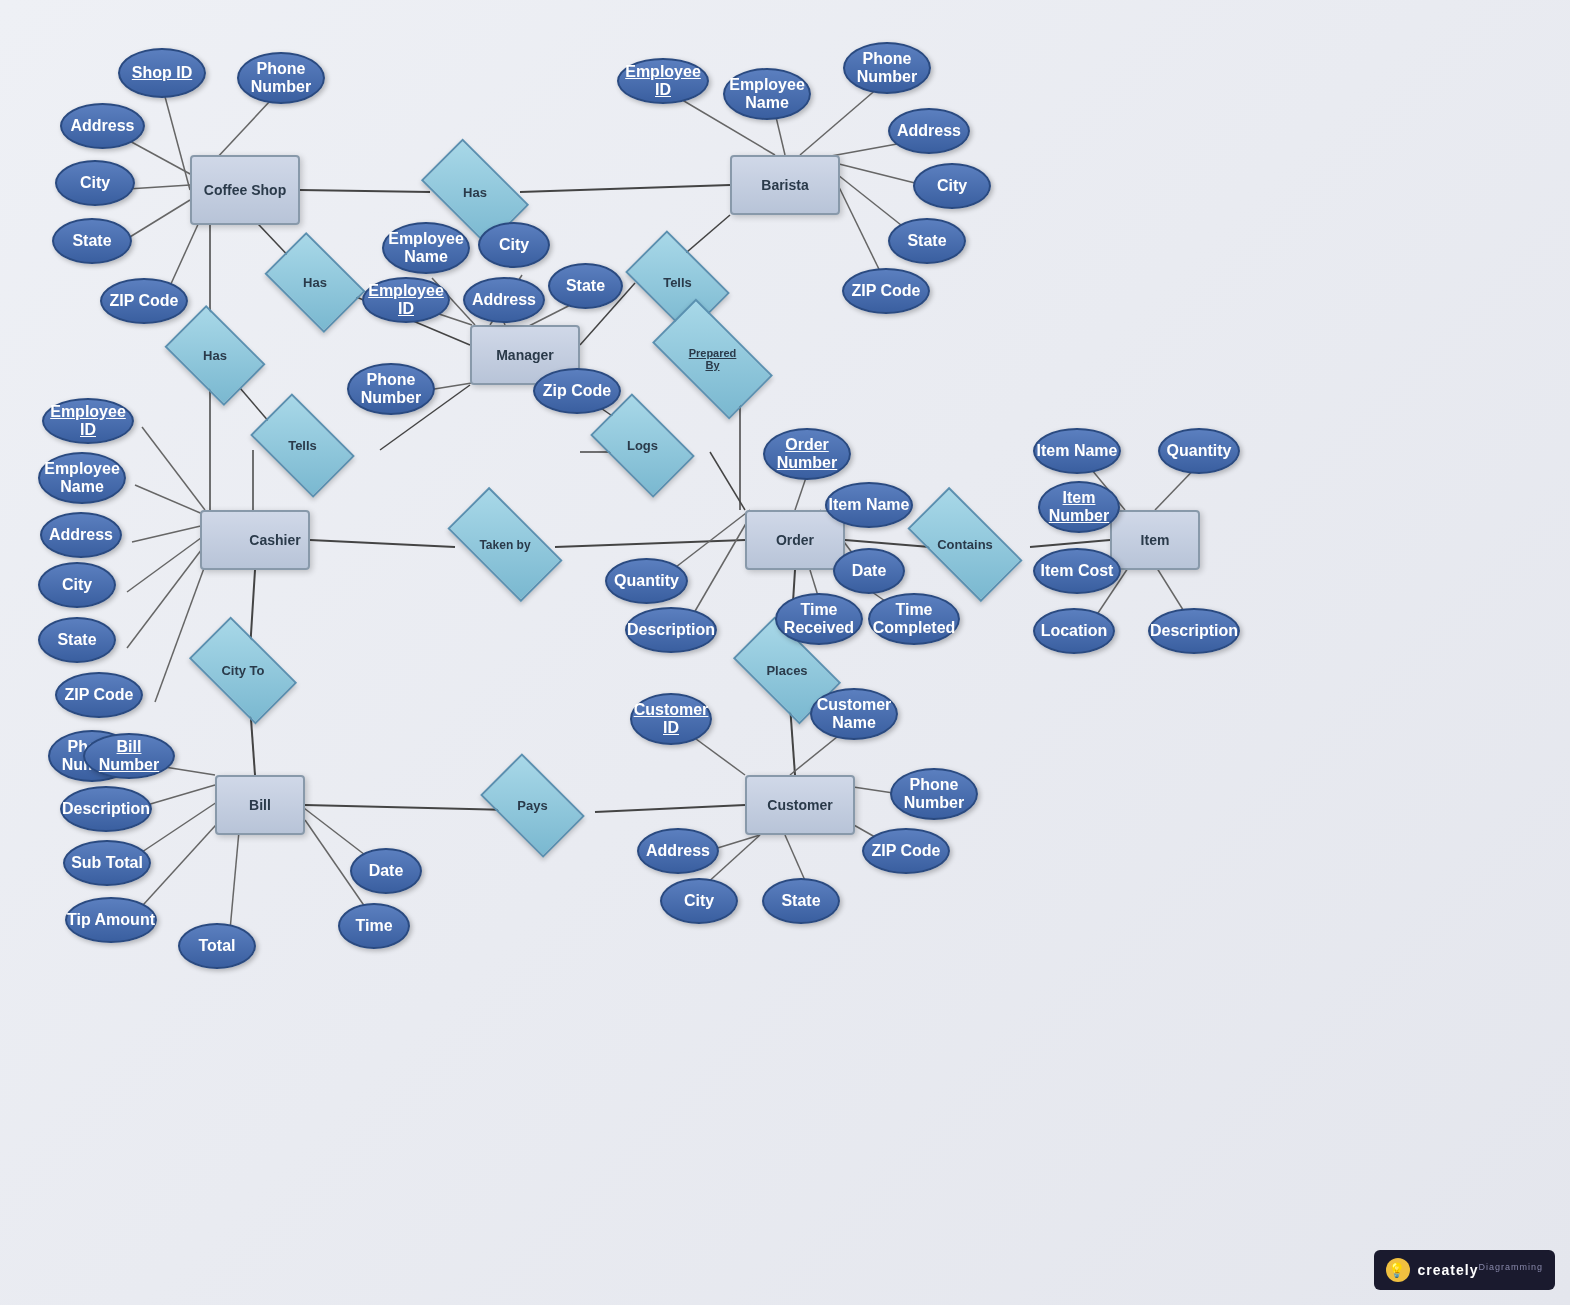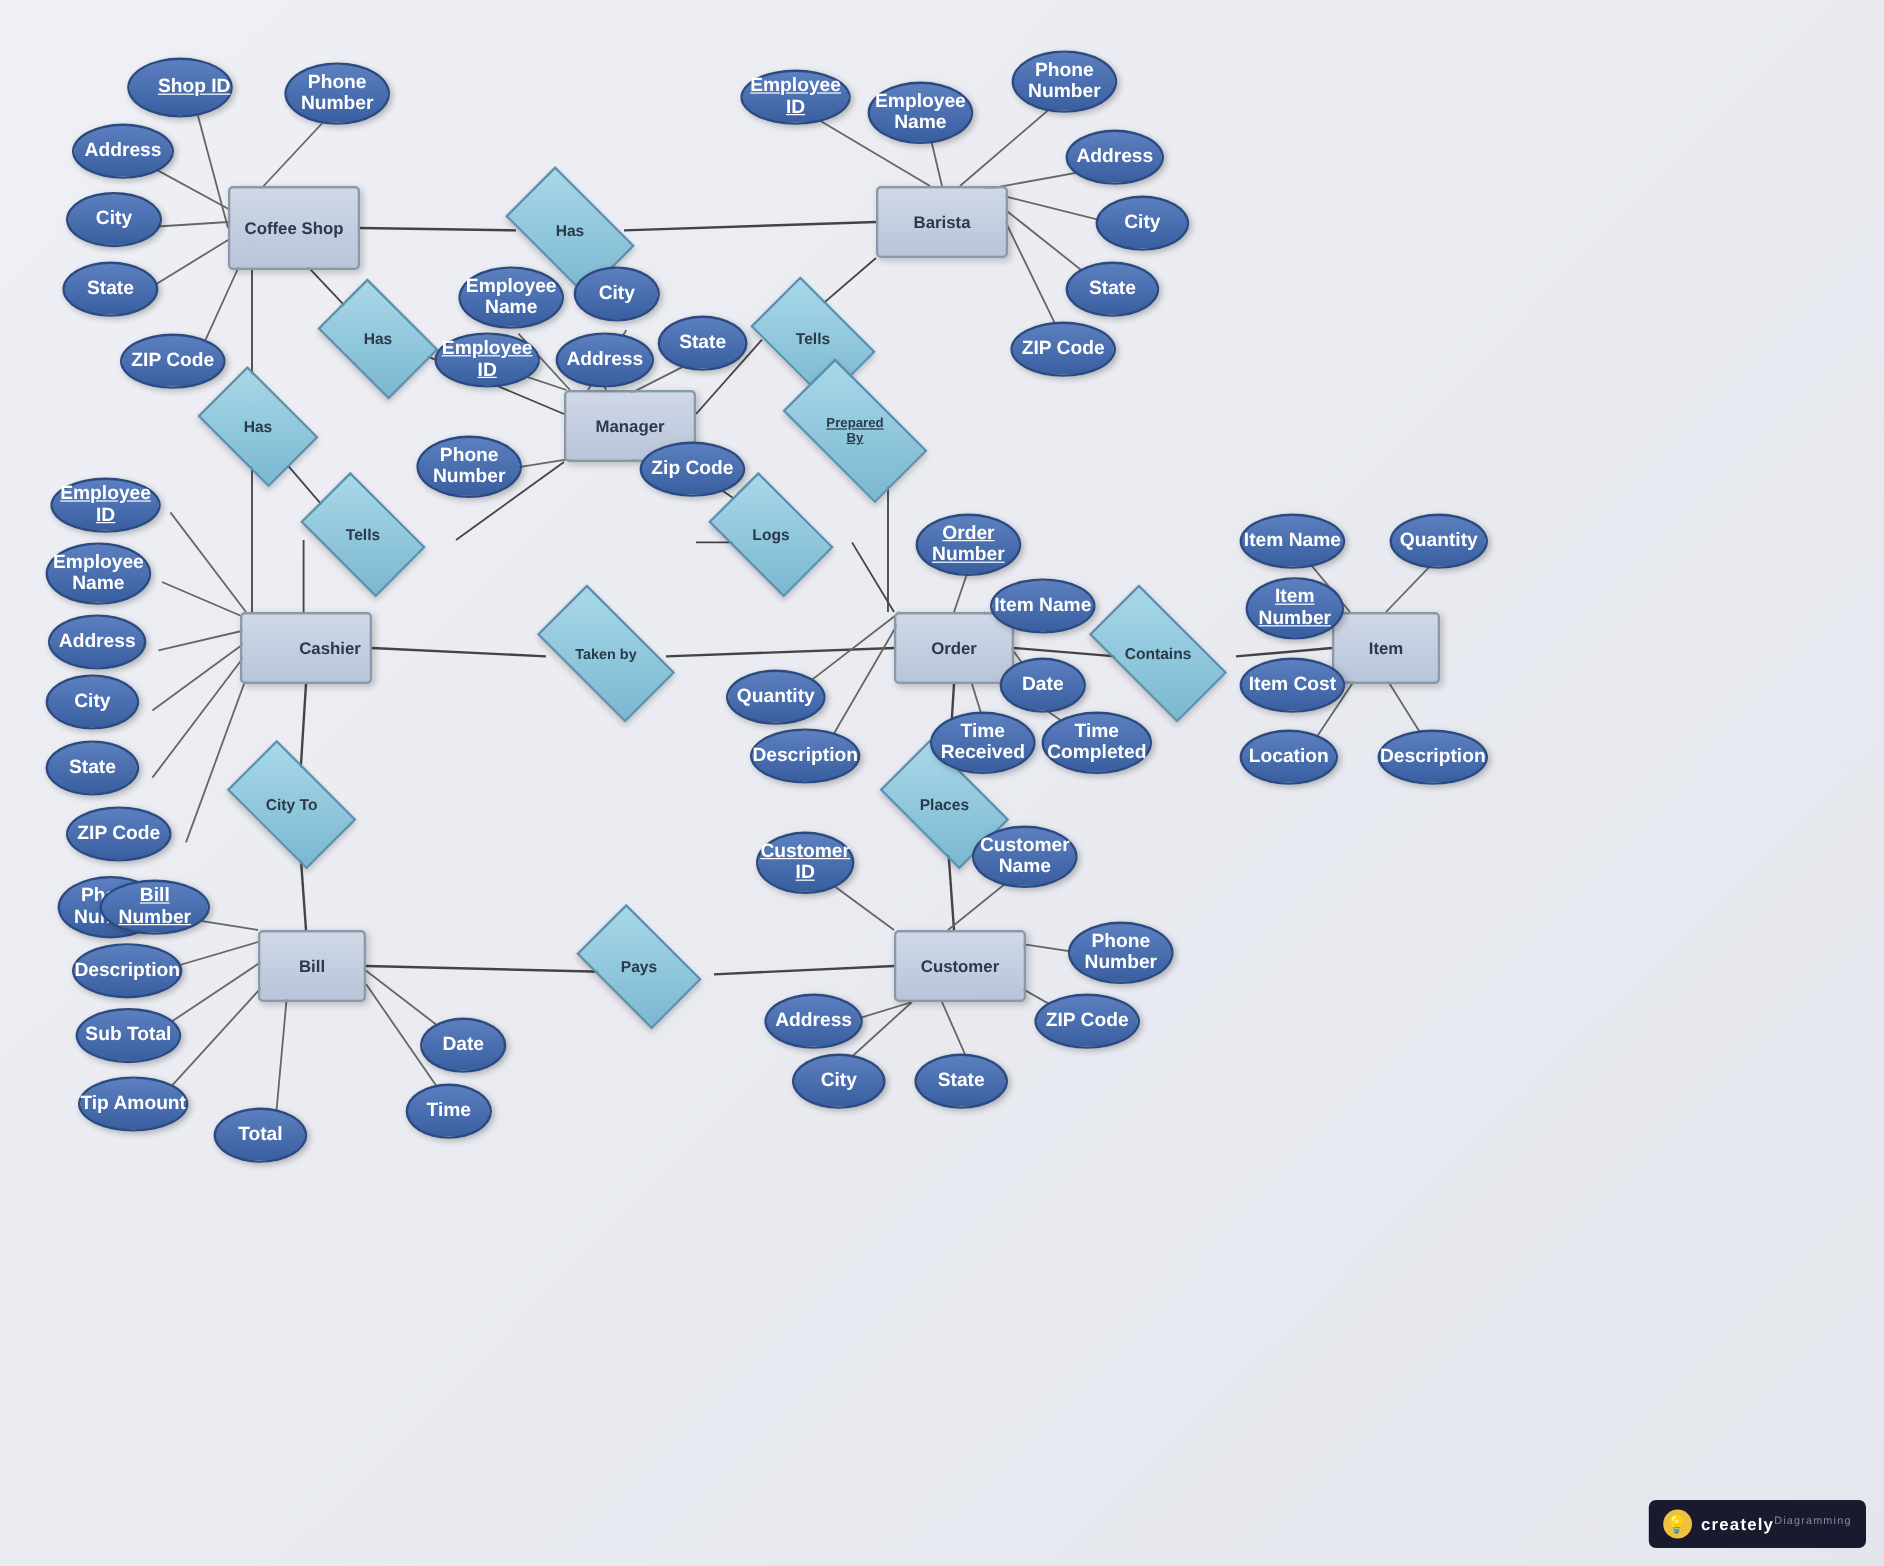--- a/index.html
+++ b/index.html
@@ -285,21 +285,21 @@
   <div class="relationship" style="left:742px;top:643px;width:90px;height:55px;text-align:center;">
     <span>Places</span>
   </div>
   <div class="relationship" style="left:198px;top:643px;width:90px;height:55px;">
     <span>City To</span>
   </div>
   <div class="relationship" style="left:490px;top:778px;width:85px;height:55px;">
     <span>Pays</span>
   </div>
 
-  <div class="attribute" style="left:106px;top:48px;width:88px;height:50px;justify-content:flex-end;">
+  <div class="attribute" style="left:118px;top:48px;width:88px;height:50px;">
     <span class="text" style="text-decoration:underline;">Shop ID</span>
   </div>
   <div class="attribute" style="left:237px;top:52px;width:88px;height:52px;">
     <span>Phone<br>Number</span>
   </div>
   <div class="attribute" style="left:60px;top:103px;width:85px;height:46px;">
     <span>Address</span>
   </div>
   <div class="attribute" style="left:55px;top:160px;width:80px;height:46px;">
     <span>City</span>

